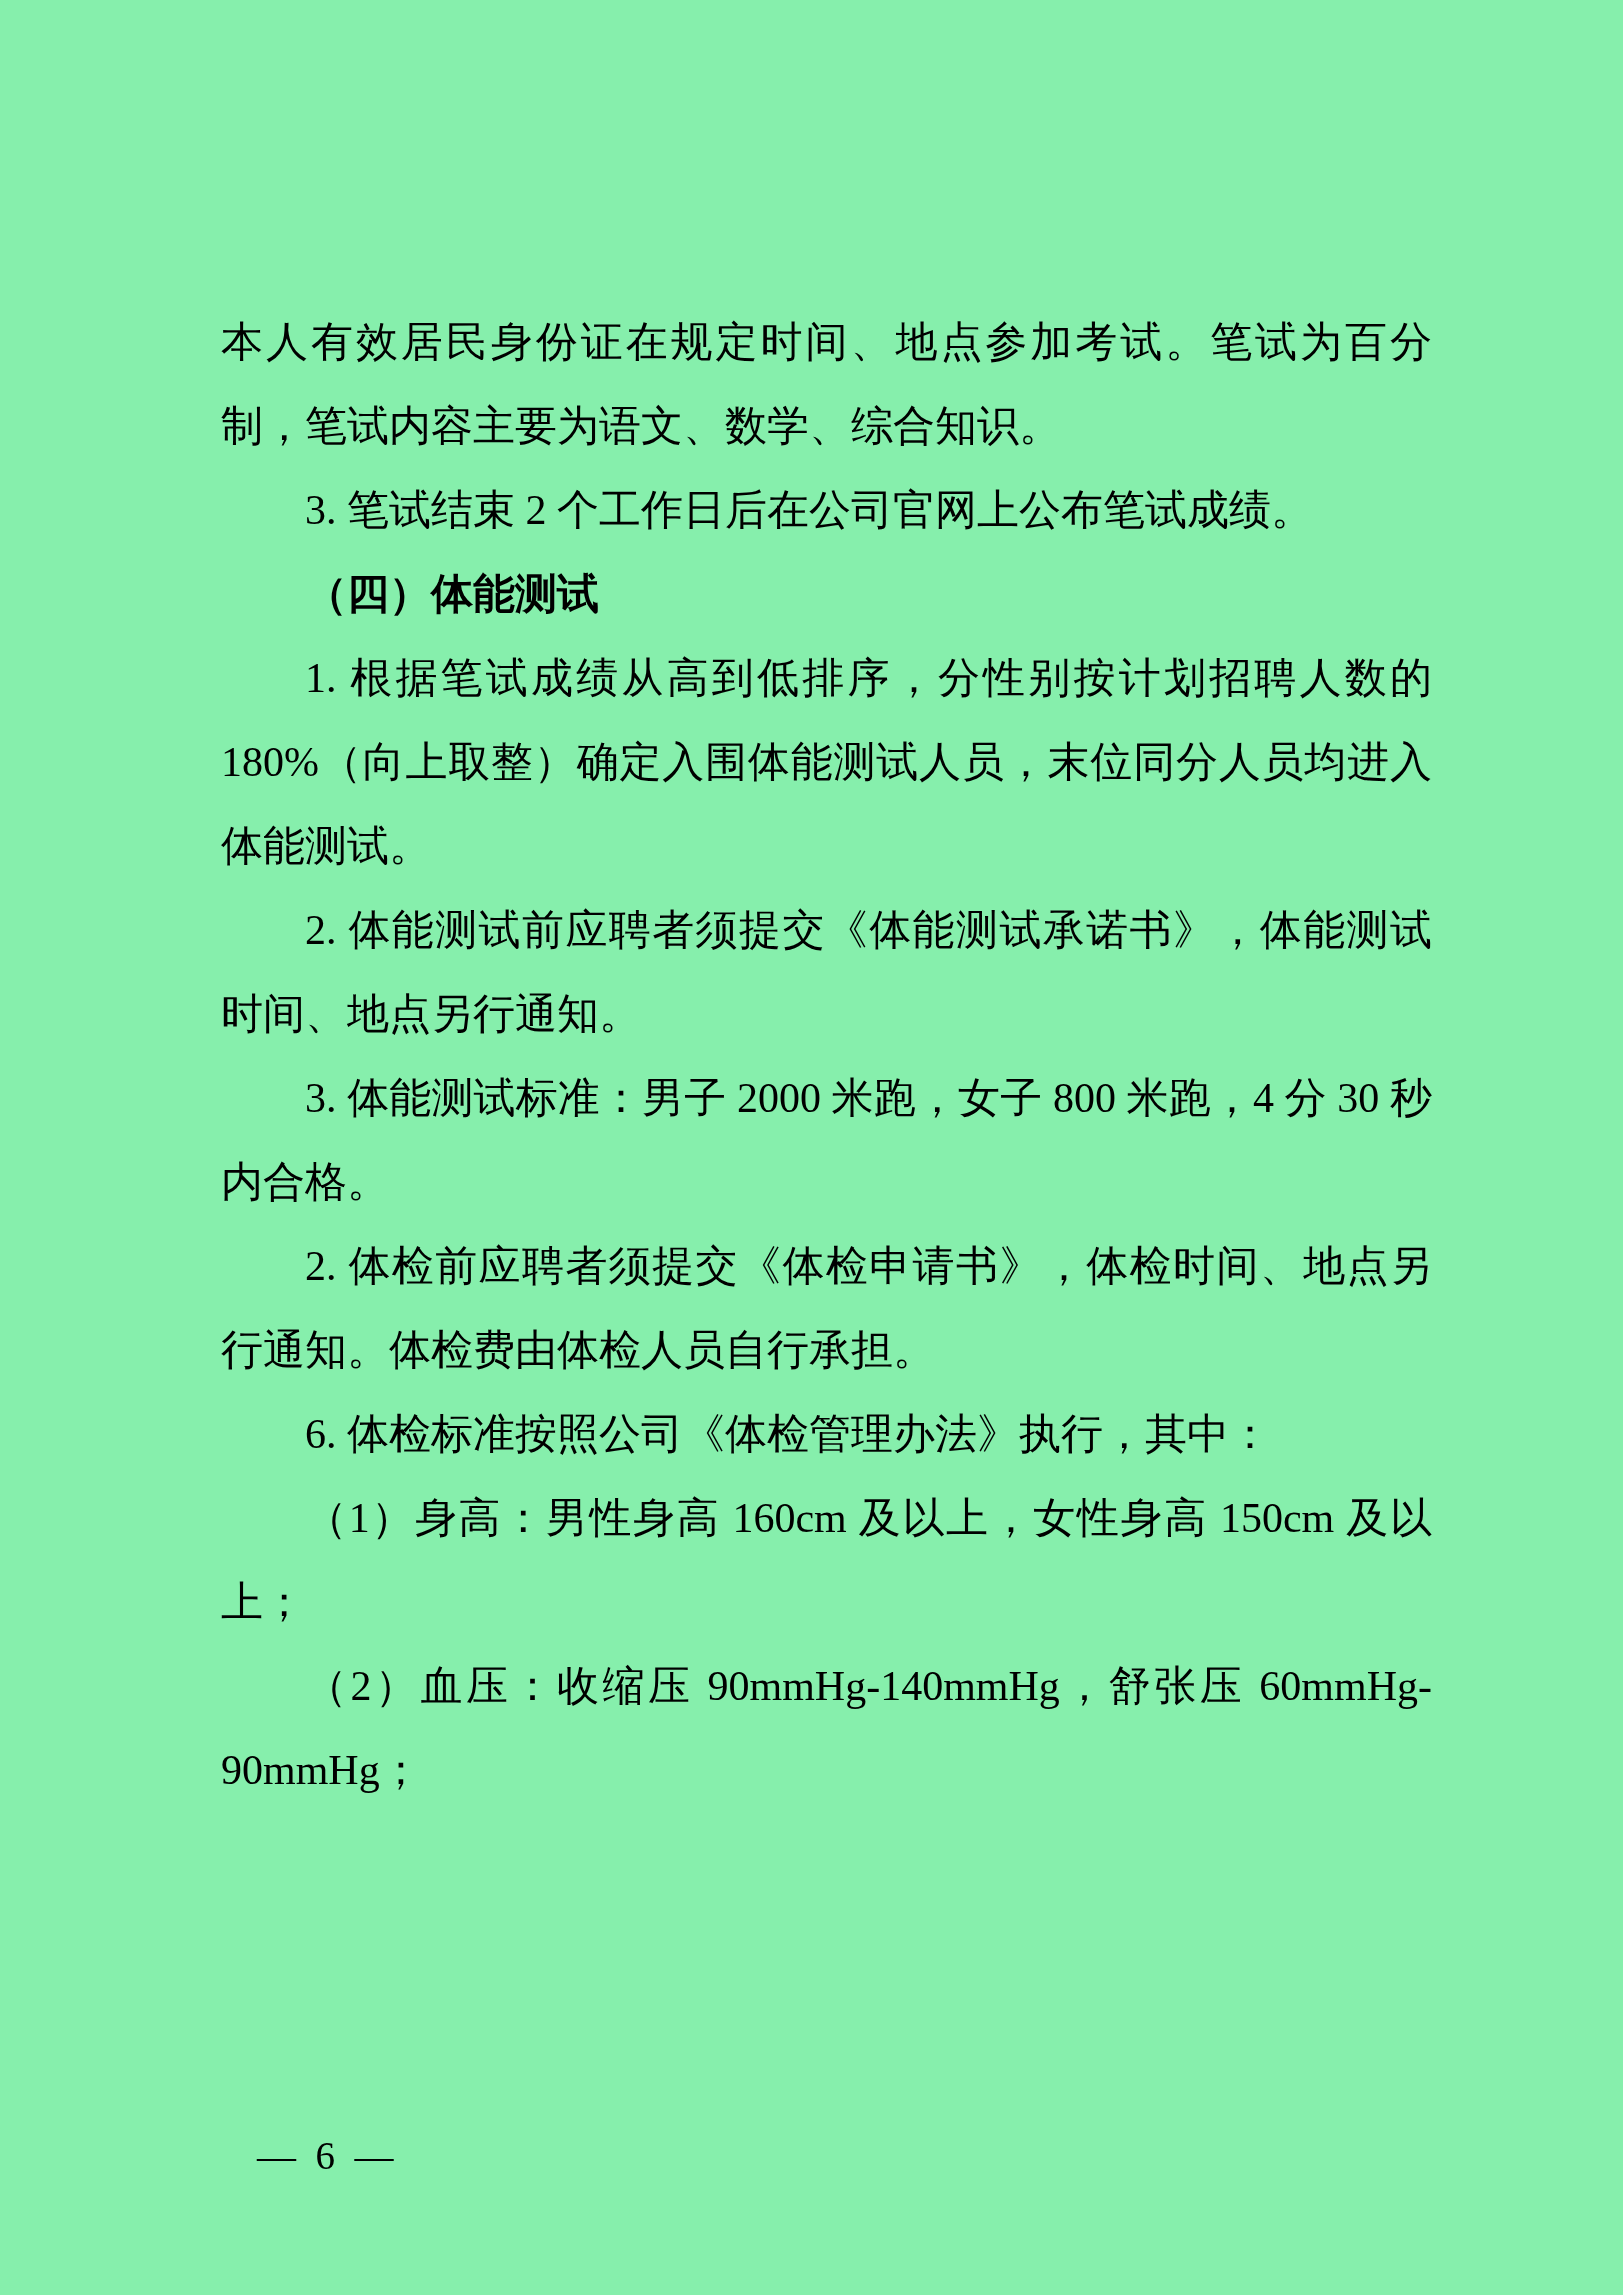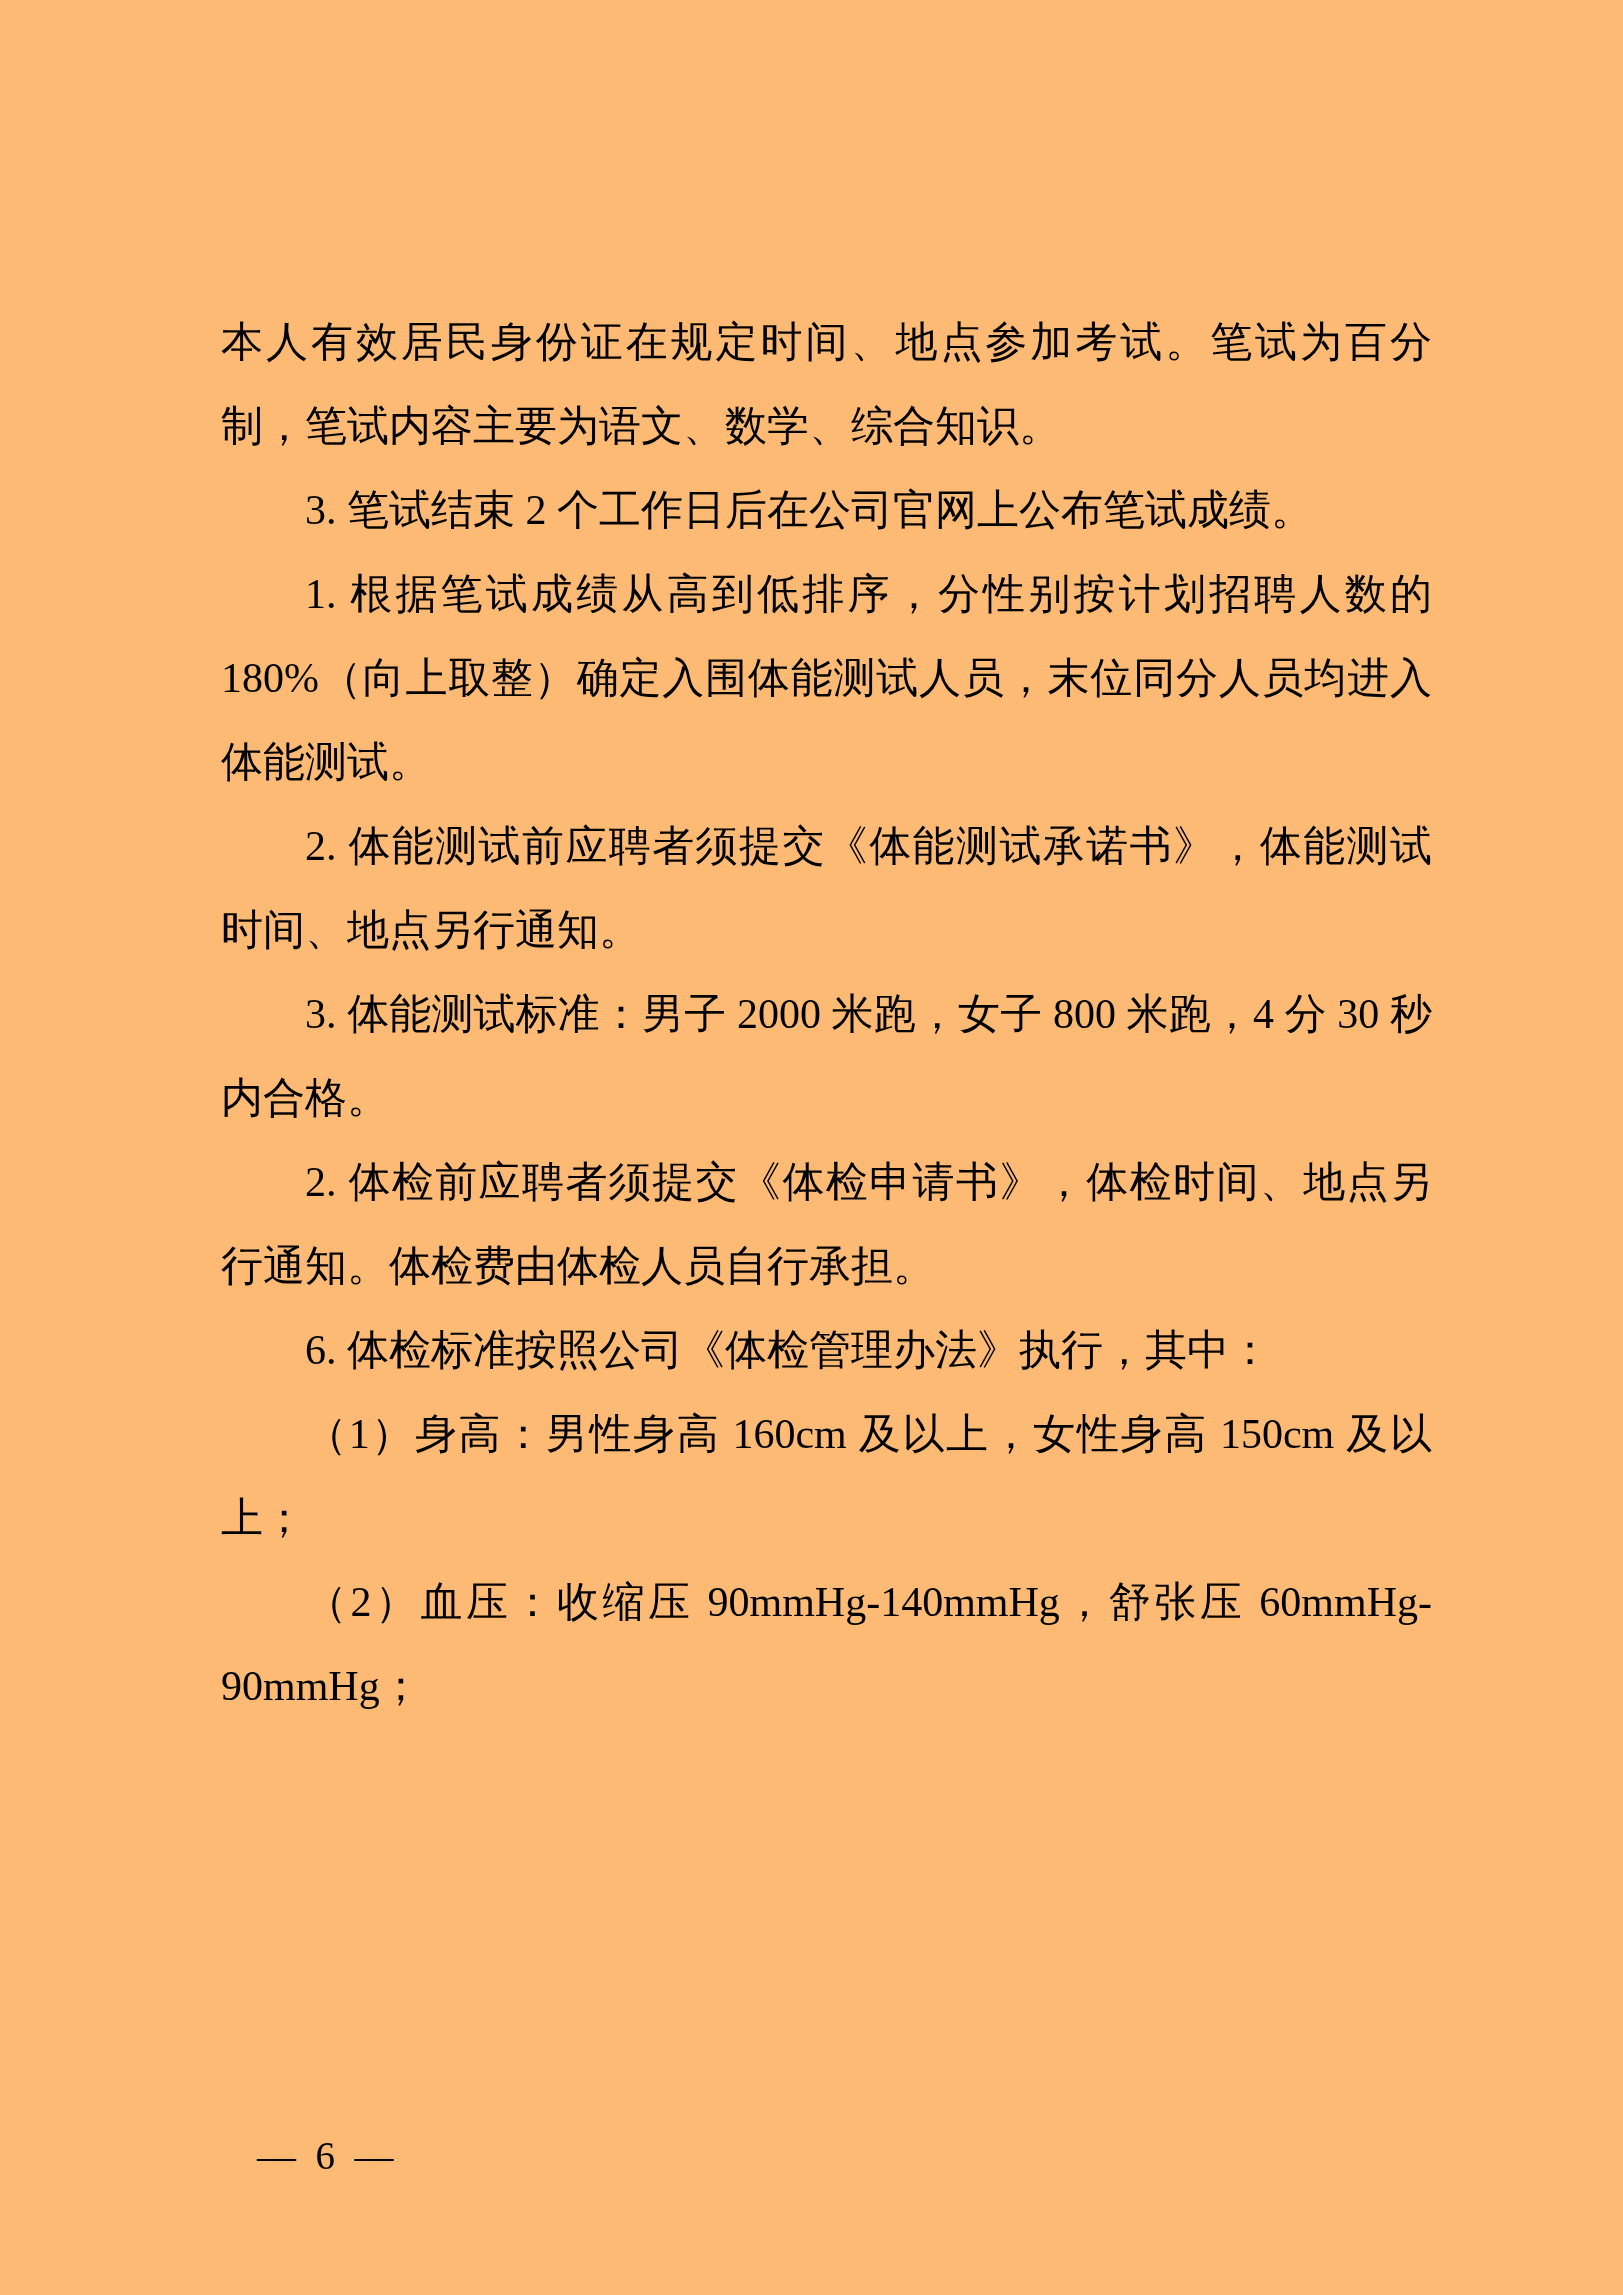--- a/index.html
+++ b/index.html
@@ -5,21 +5,21 @@
 <style>
   html, body {
     margin: 0;
     padding: 0;
     background: #ffffff;
   }
   .page {
     position: relative;
     width: 1623px;
     height: 2295px;
-    background: #fdba74;
+    background: #86efac;
     color: #000000;
     font-family: "Liberation Serif", "DejaVu Serif", serif;
     overflow: hidden;
   }
   .content {
     position: absolute;
     left: 221px;
     top: 300px;
     width: 1211px;
     font-size: 42px;
@@ -50,20 +50,21 @@
     white-space: pre;
   }
 </style>
 </head>
 <body>
 
 <div class="page">
   <div class="content">
       <p class="para no-indent">本人有效居民身份证在规定时间、地点参加考试。笔试为百分制，笔试内容主要为语文、数学、综合知识。</p>
       <p class="para">3. 笔试结束 2 个工作日后在公司官网上公布笔试成绩。</p>
+      <p class="para heading">（四）体能测试</p>
       <p class="para">1. 根据笔试成绩从高到低排序，分性别按计划招聘人数的 180%（向上取整）确定入围体能测试人员，末位同分人员均进入体能测试。</p>
       <p class="para">2. 体能测试前应聘者须提交《体能测试承诺书》，体能测试时间、地点另行通知。</p>
       <p class="para">3. 体能测试标准：男子 2000 米跑，女子 800 米跑，4 分 30 秒内合格。</p>
       <p class="para">2. 体检前应聘者须提交《体检申请书》，体检时间、地点另行通知。体检费由体检人员自行承担。</p>
       <p class="para">6. 体检标准按照公司《体检管理办法》执行，其中：</p>
       <p class="para">（1）身高：男性身高 160cm 及以上，女性身高 150cm 及以上；</p>
       <p class="para">（2）血压：收缩压 90mmHg-140mmHg，舒张压 60mmHg-90mmHg；</p>
     </div>
   <div class="footer">— 6 —</div>
 </div>

